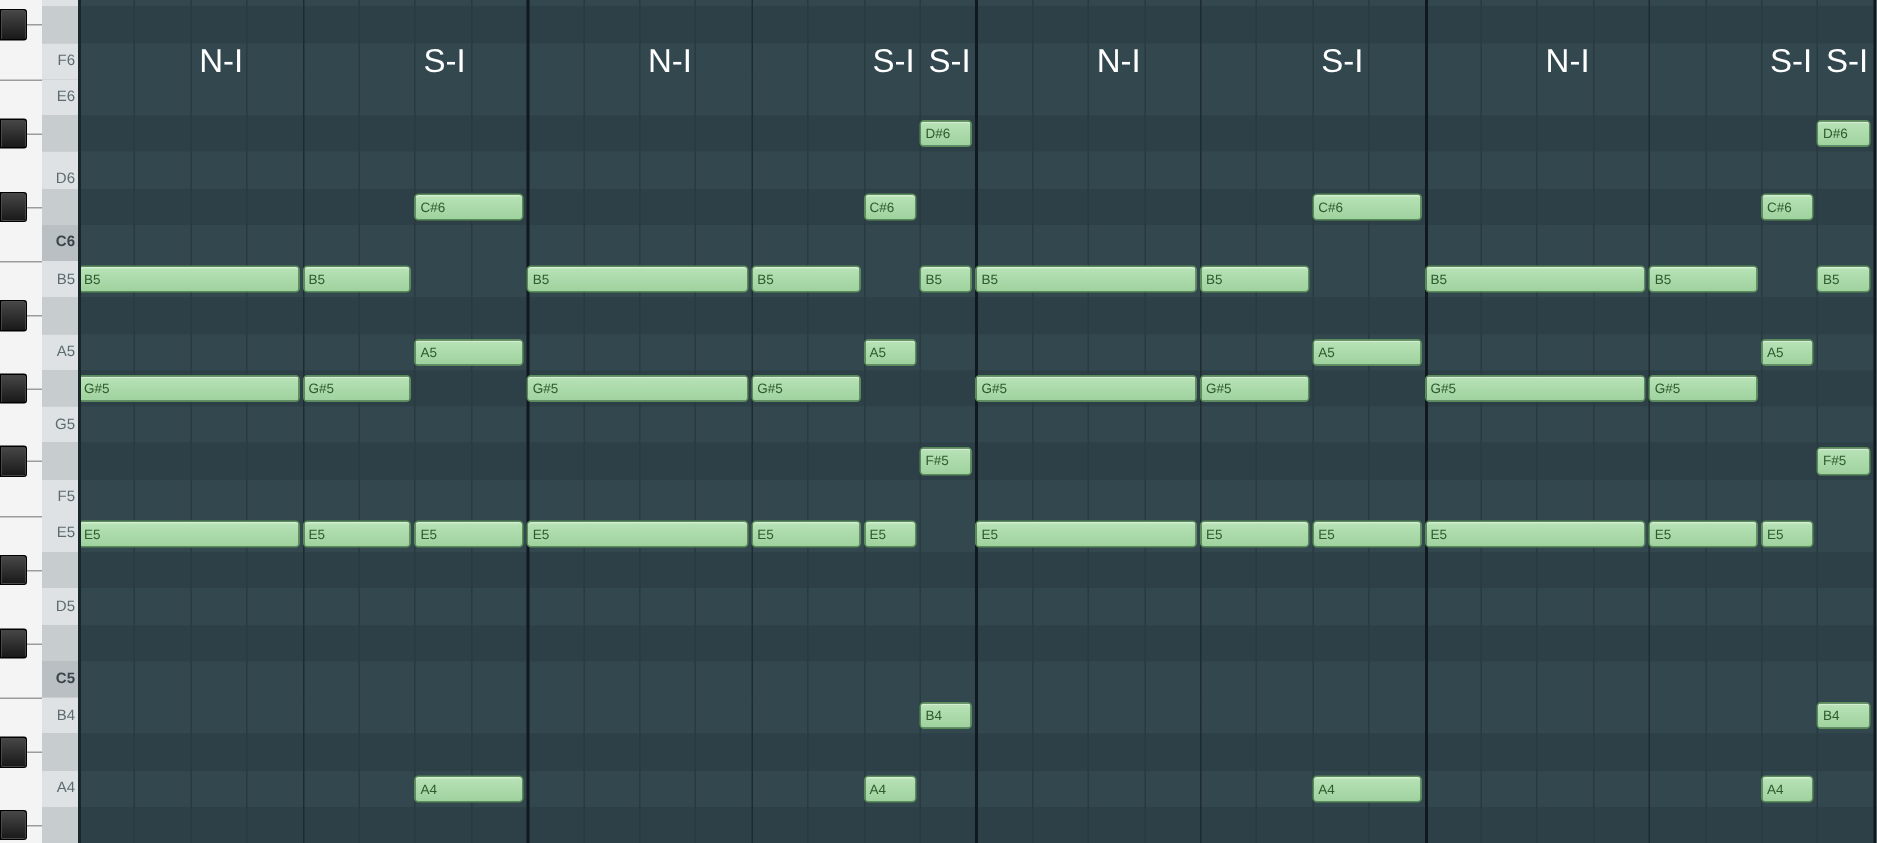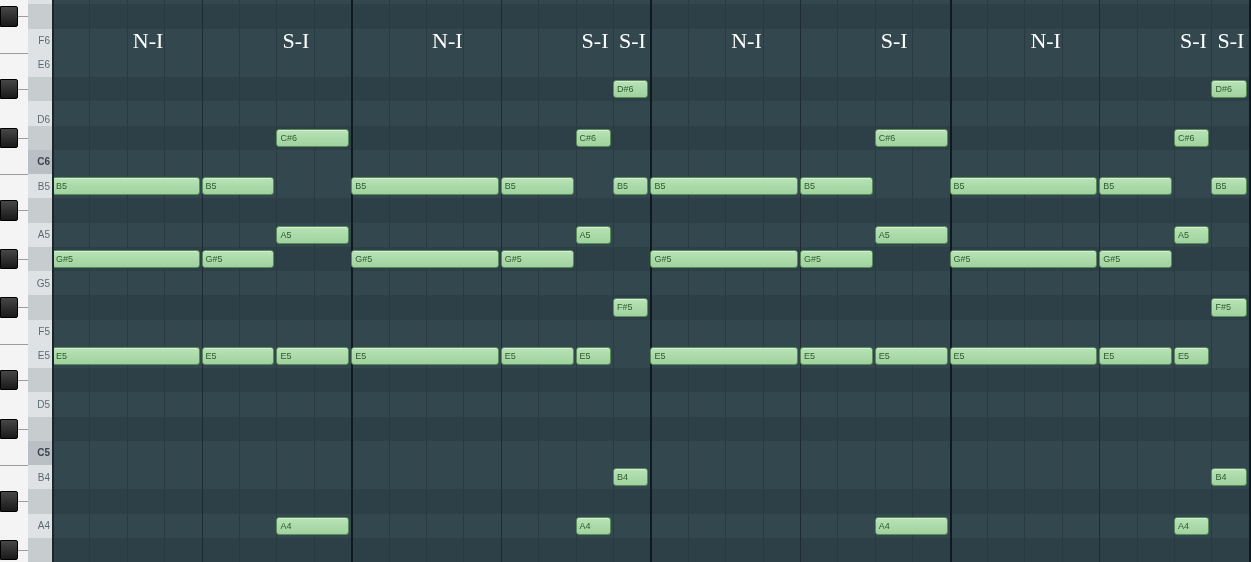--- a/index.html
+++ b/index.html
@@ -17,21 +17,21 @@
   
   .grid{position:absolute;left:52px;top:0;right:0;height:562px;}
   .grid-row{position:absolute;left:0;right:0;}
   .vline{position:absolute;top:0;bottom:0;width:1px;}
   
   .note{position:absolute;background:linear-gradient(to bottom,#b8e3b7 0%,#9fd29e 100%);
         border:1px solid #5a8c59;border-radius:3px;box-sizing:border-box;font-size:9px;
         color:#2e5a2d;padding-left:3px;display:flex;align-items:center;overflow:hidden;white-space:nowrap;
         box-shadow:inset 0 1px 0 rgba(255,255,255,.4);text-align:right;}
   
-  .chord{position:absolute;color:#ffffff;font-size:22px;font-family:Liberation Serif, serif;
+  .chord{position:absolute;color:#ffffff;font-size:22px;font-family:Liberation Sans, sans-serif;
          white-space:nowrap;}
   
   .edge-left{position:absolute;left:52px;top:0;bottom:0;width:2px;background:#1a262b;z-index:20;}
 </style>
 </head>
 <body>
 
 <div id="piano-roll">
   <div class="keyboard">
       <div style="position: absolute; left: 0px; top: -20px; width: 28px; height: 602px; background: rgb(244, 244, 244); border-right: 1px solid rgb(138, 138, 138);"></div>

